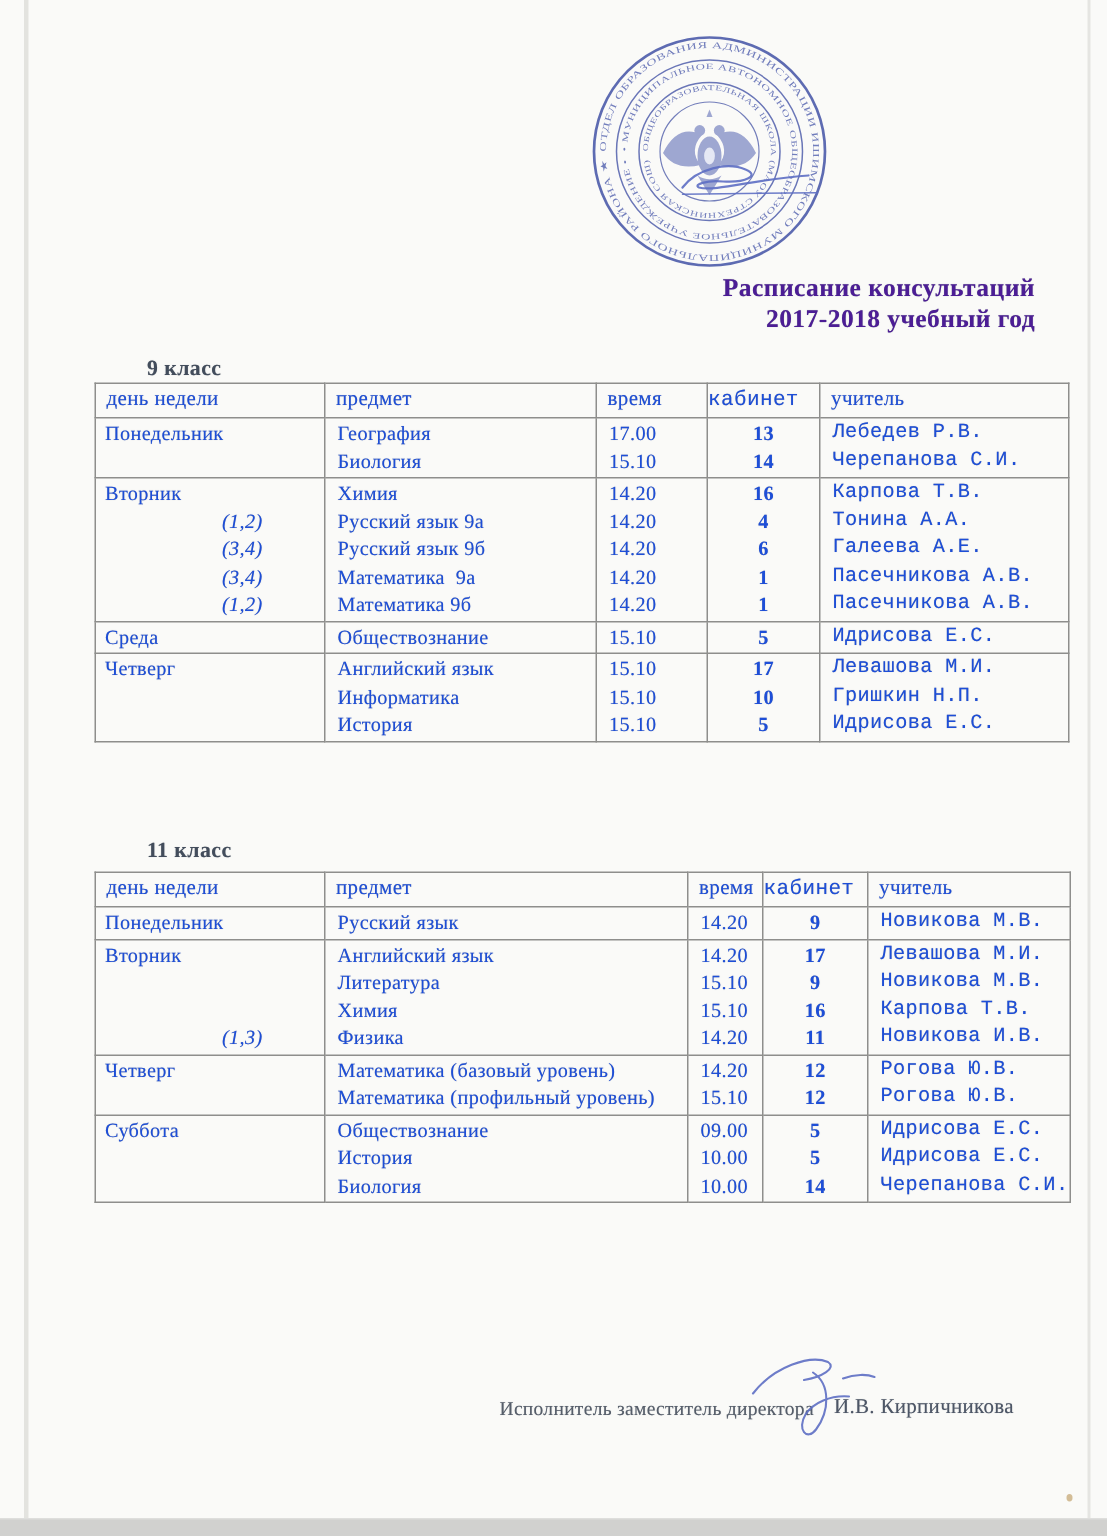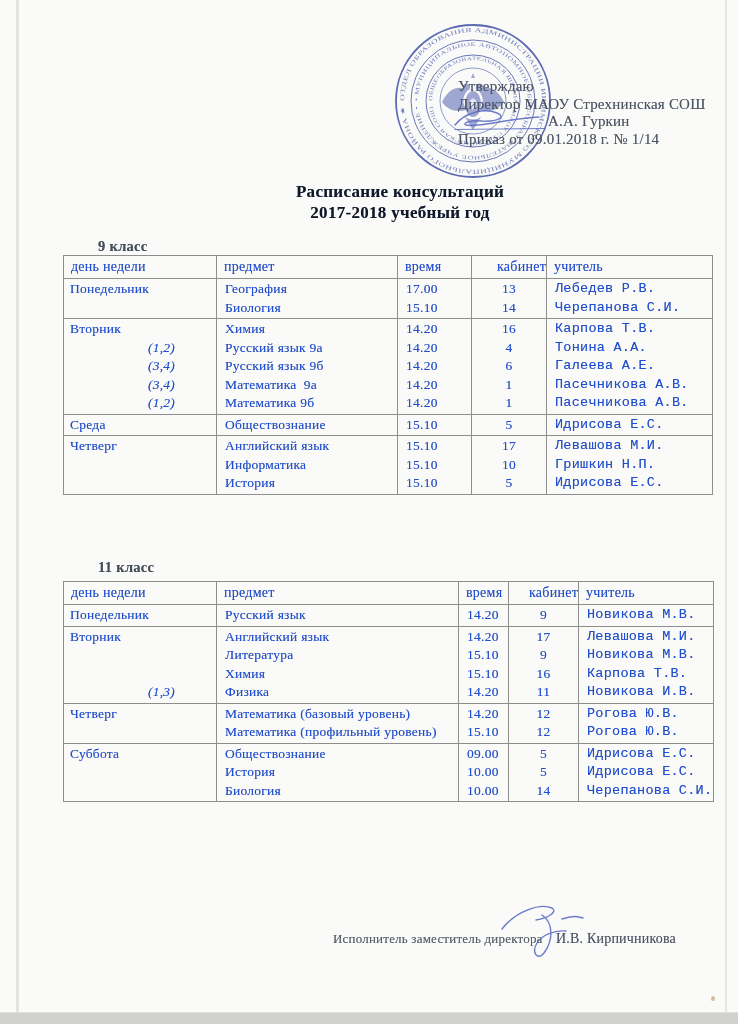--- a/index.html
+++ b/index.html
@@ -26,44 +26,44 @@
     fill:#6471b6;letter-spacing:.25px;}
 
   
   .approval{position:absolute;left:458px;top:78px;z-index:2;
     font-size:15px;line-height:17.5px;letter-spacing:.2px;color:#4c5565;
     text-shadow:0 0 .5px rgba(76,85,101,.5);white-space:nowrap;}
   .approval .sig-line{text-indent:90px;}
   .dir-signature{position:absolute;left:447px;top:106px;z-index:3;}
 
   
-  .title{position:absolute;left:110px;top:182px;width:580px;text-align:center;
-    font-size:17px;font-weight:bold;line-height:20.5px;color:#0f172a;
+  .title{position:absolute;left:110px;top:182px;width:580px;text-align:right;
+    font-size:17px;font-weight:bold;line-height:20.5px;color:#4c1d95;
     letter-spacing:.3px;text-shadow:0 0 .5px rgba(62,72,86,.55);z-index:2;}
 
   
   .tbl-caption{position:absolute;font-size:14.5px;font-weight:bold;
     color:#434d5c;letter-spacing:.3px;text-shadow:0 0 .5px rgba(67,77,92,.5);}
   .cap9{left:98px;top:238px;}
   .cap11{left:98px;top:559px;}
 
   
   table.sched{position:absolute;border-collapse:collapse;table-layout:fixed;
     font-size:13.5px;color:#1d4ed8;letter-spacing:.25px;
     text-shadow:0 0 .5px rgba(77,86,102,.5);}
   table.sched td,table.sched th{border:1px solid #8e8e8c;vertical-align:top;
     padding:1px 0;overflow:hidden;}
   table.sched th{font-weight:normal;text-align:left;height:20px;line-height:20px;
     font-size:14px;padding-left:7px;}
-  table.sched th.c3{text-align:right;padding-left:0;}
+  table.sched th.c3{text-align:left;padding-left:0;font-family:Liberation Mono, monospace;}
   .line{height:18.5px;line-height:18.5px;white-space:pre;}
   td.c0 .line{padding-left:6px;}
   td.c1 .line{padding-left:8px;}
   td.c2 .line{padding-left:8px;}
-  td.c3{text-align:center;}
+  td.c3{text-align:center;font-weight:bold;}
   td.c4 .line{padding-left:8px;font-family:Liberation Mono, monospace;}
   td.c0 .line.note{padding-left:84px;font-style:italic;}
   #table9{left:63px;top:255px;}
   #table11{left:63px;top:581px;}
 
   
   .footer-label{position:absolute;left:333px;top:931px;font-size:13px;
     color:#565e6a;letter-spacing:.2px;text-shadow:0 0 .5px rgba(86,94,106,.5);
     white-space:nowrap;}
   .footer-name{position:absolute;left:556px;top:931px;font-size:14px;
@@ -110,26 +110,20 @@
         <ellipse cx="85" cy="84" rx="8" ry="13"></ellipse>
         <circle cx="78.5" cy="67" r="3.6"></circle>
         <circle cx="91.5" cy="67" r="3.6"></circle>
         <path d="M83,58 L85,53 L87,58 Z"></path>
         <path d="M77,97 L85,110 L93,97 Q85,102 77,97 Z"></path>
       </g>
       <ellipse cx="85" cy="84" rx="3.6" ry="5.6" fill="#e3e7f4"></ellipse>
     </g>
   </svg>
 
-  <div class="approval">
-    <div>Утверждаю</div>
-    <div>Директор МАОУ Стрехнинская СОШ</div>
-    <div class="sig-line">А.А. Гуркин</div>
-    <div>Приказ от 09.01.2018 г. № 1/14</div>
-  </div>
 
   <svg class="dir-signature" width="105" height="28" viewBox="0 0 105 28">
     <g fill="none" stroke="#5e6fc4" stroke-width="1.5" stroke-linecap="round" opacity="0.9">
       <path d="M8,19 C18,6 38,2 50,7 C60,11 50,16 35,15 C24,14 15,17 19,19 C30,22 58,13 92,11"></path>
       <line x1="8" y1="23.5" x2="98" y2="22.5" stroke-width="1"></line>
     </g>
   </svg>
 
   <div class="title">
     <div>Расписание консультаций</div>

